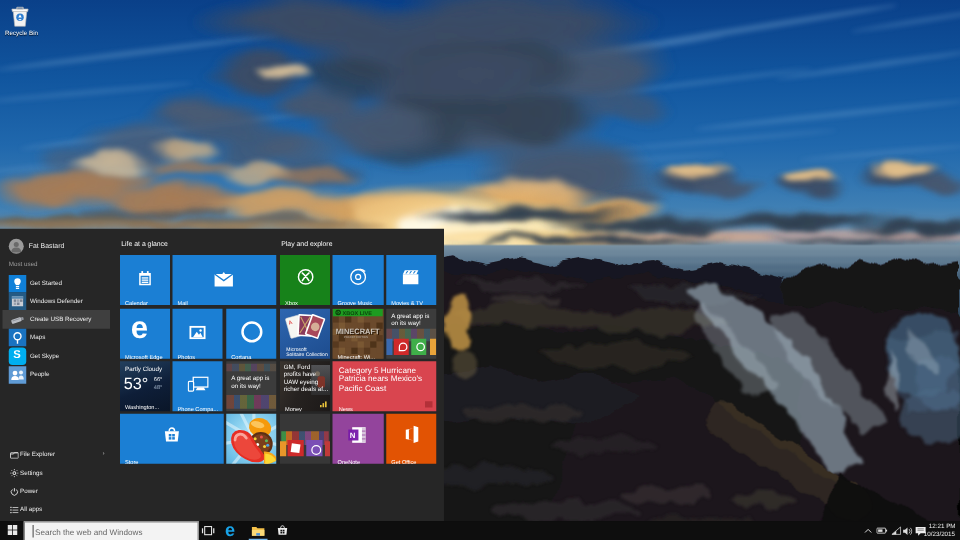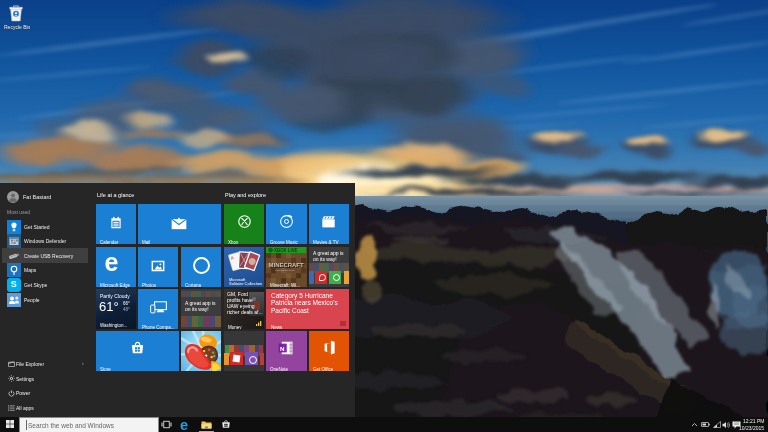--- a/index.html
+++ b/index.html
@@ -451,21 +451,21 @@
         </svg>
       <div class="tlab">Photos</div>
     </div>
     <div class="tile" style="left:180.6px;top:63.5px;width:40.2px;height:40.2px;">
       <div style="position:absolute;left:12px;top:10px;width:13px;height:13px;border:2px solid #fff;border-radius:50%;"></div>
       <div class="tlab">Cortana</div>
     </div>
 
     <div class="tile" style="left:96px;top:105.7px;width:40.2px;height:40.2px;background:linear-gradient(160deg,#23405e 0%,#0e1e38 55%,#0a1628 100%);">
       <div class="t10" style="position:absolute;left:4px;top:4px;color:#fff;">Partly Cloudy</div>
-      <div style="position:absolute;left:3px;top:10px;color:#fff;font-size:13px;font-weight:400;">61°</div>
+      <div style="position:absolute;left:3px;top:10px;color:#fff;font-size:13px;font-weight:400;">53°</div>
       <div class="t9" style="position:absolute;left:27px;top:12px;color:#fff;">66°</div>
       <div class="t9" style="position:absolute;left:27px;top:18px;color:#9fb0c4;">48°</div>
       <div class="tlab" style="bottom:1px;">Washington...</div>
     </div>
     <div class="tile" style="left:138.3px;top:105.7px;width:40.2px;height:40.2px;">
       <svg width="17" height="14" viewBox="0 0 26 21" style="position:absolute;left:12px;top:12px">
           <rect x="7" y="1" width="18" height="12" fill="none" stroke="#fff" stroke-width="1.6"></rect>
           <path d="M10,17 L22,17 L20,13.5 L12,13.5 Z" fill="#fff"></path>
           <rect x="1" y="6" width="6.5" height="12" rx="1.4" fill="#1b7fd4" stroke="#fff" stroke-width="1.5"></rect>
         </svg>

